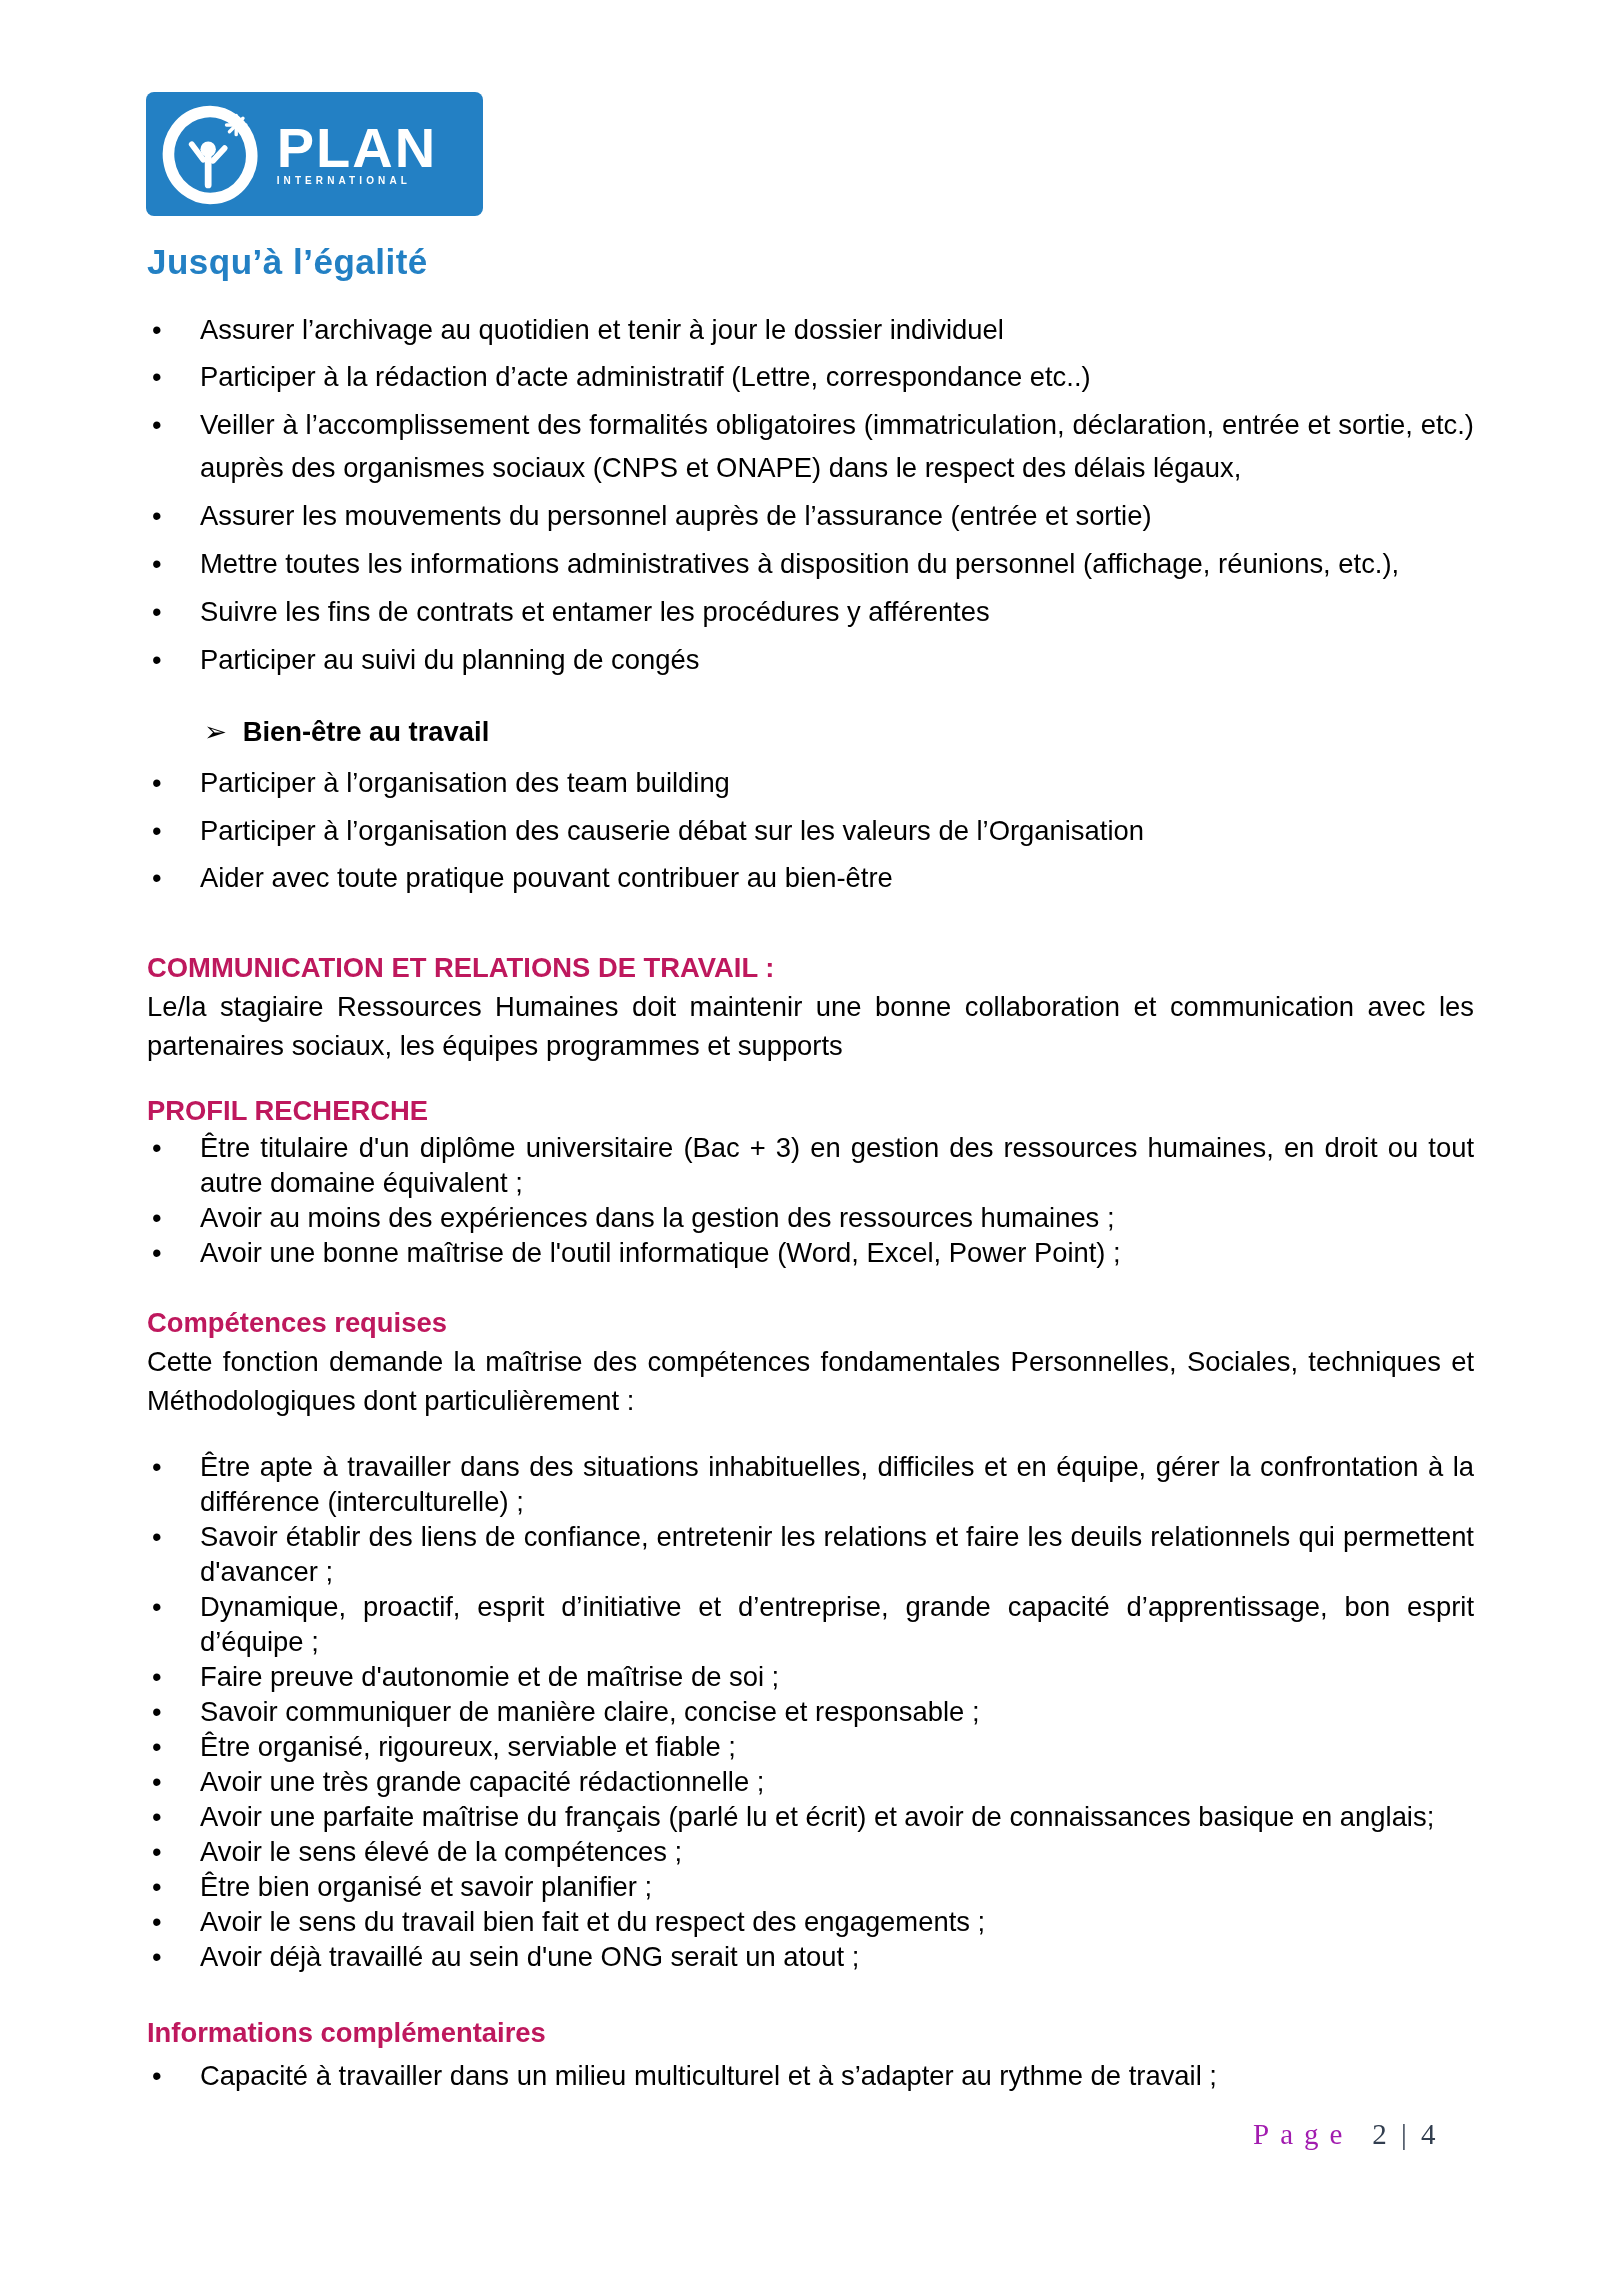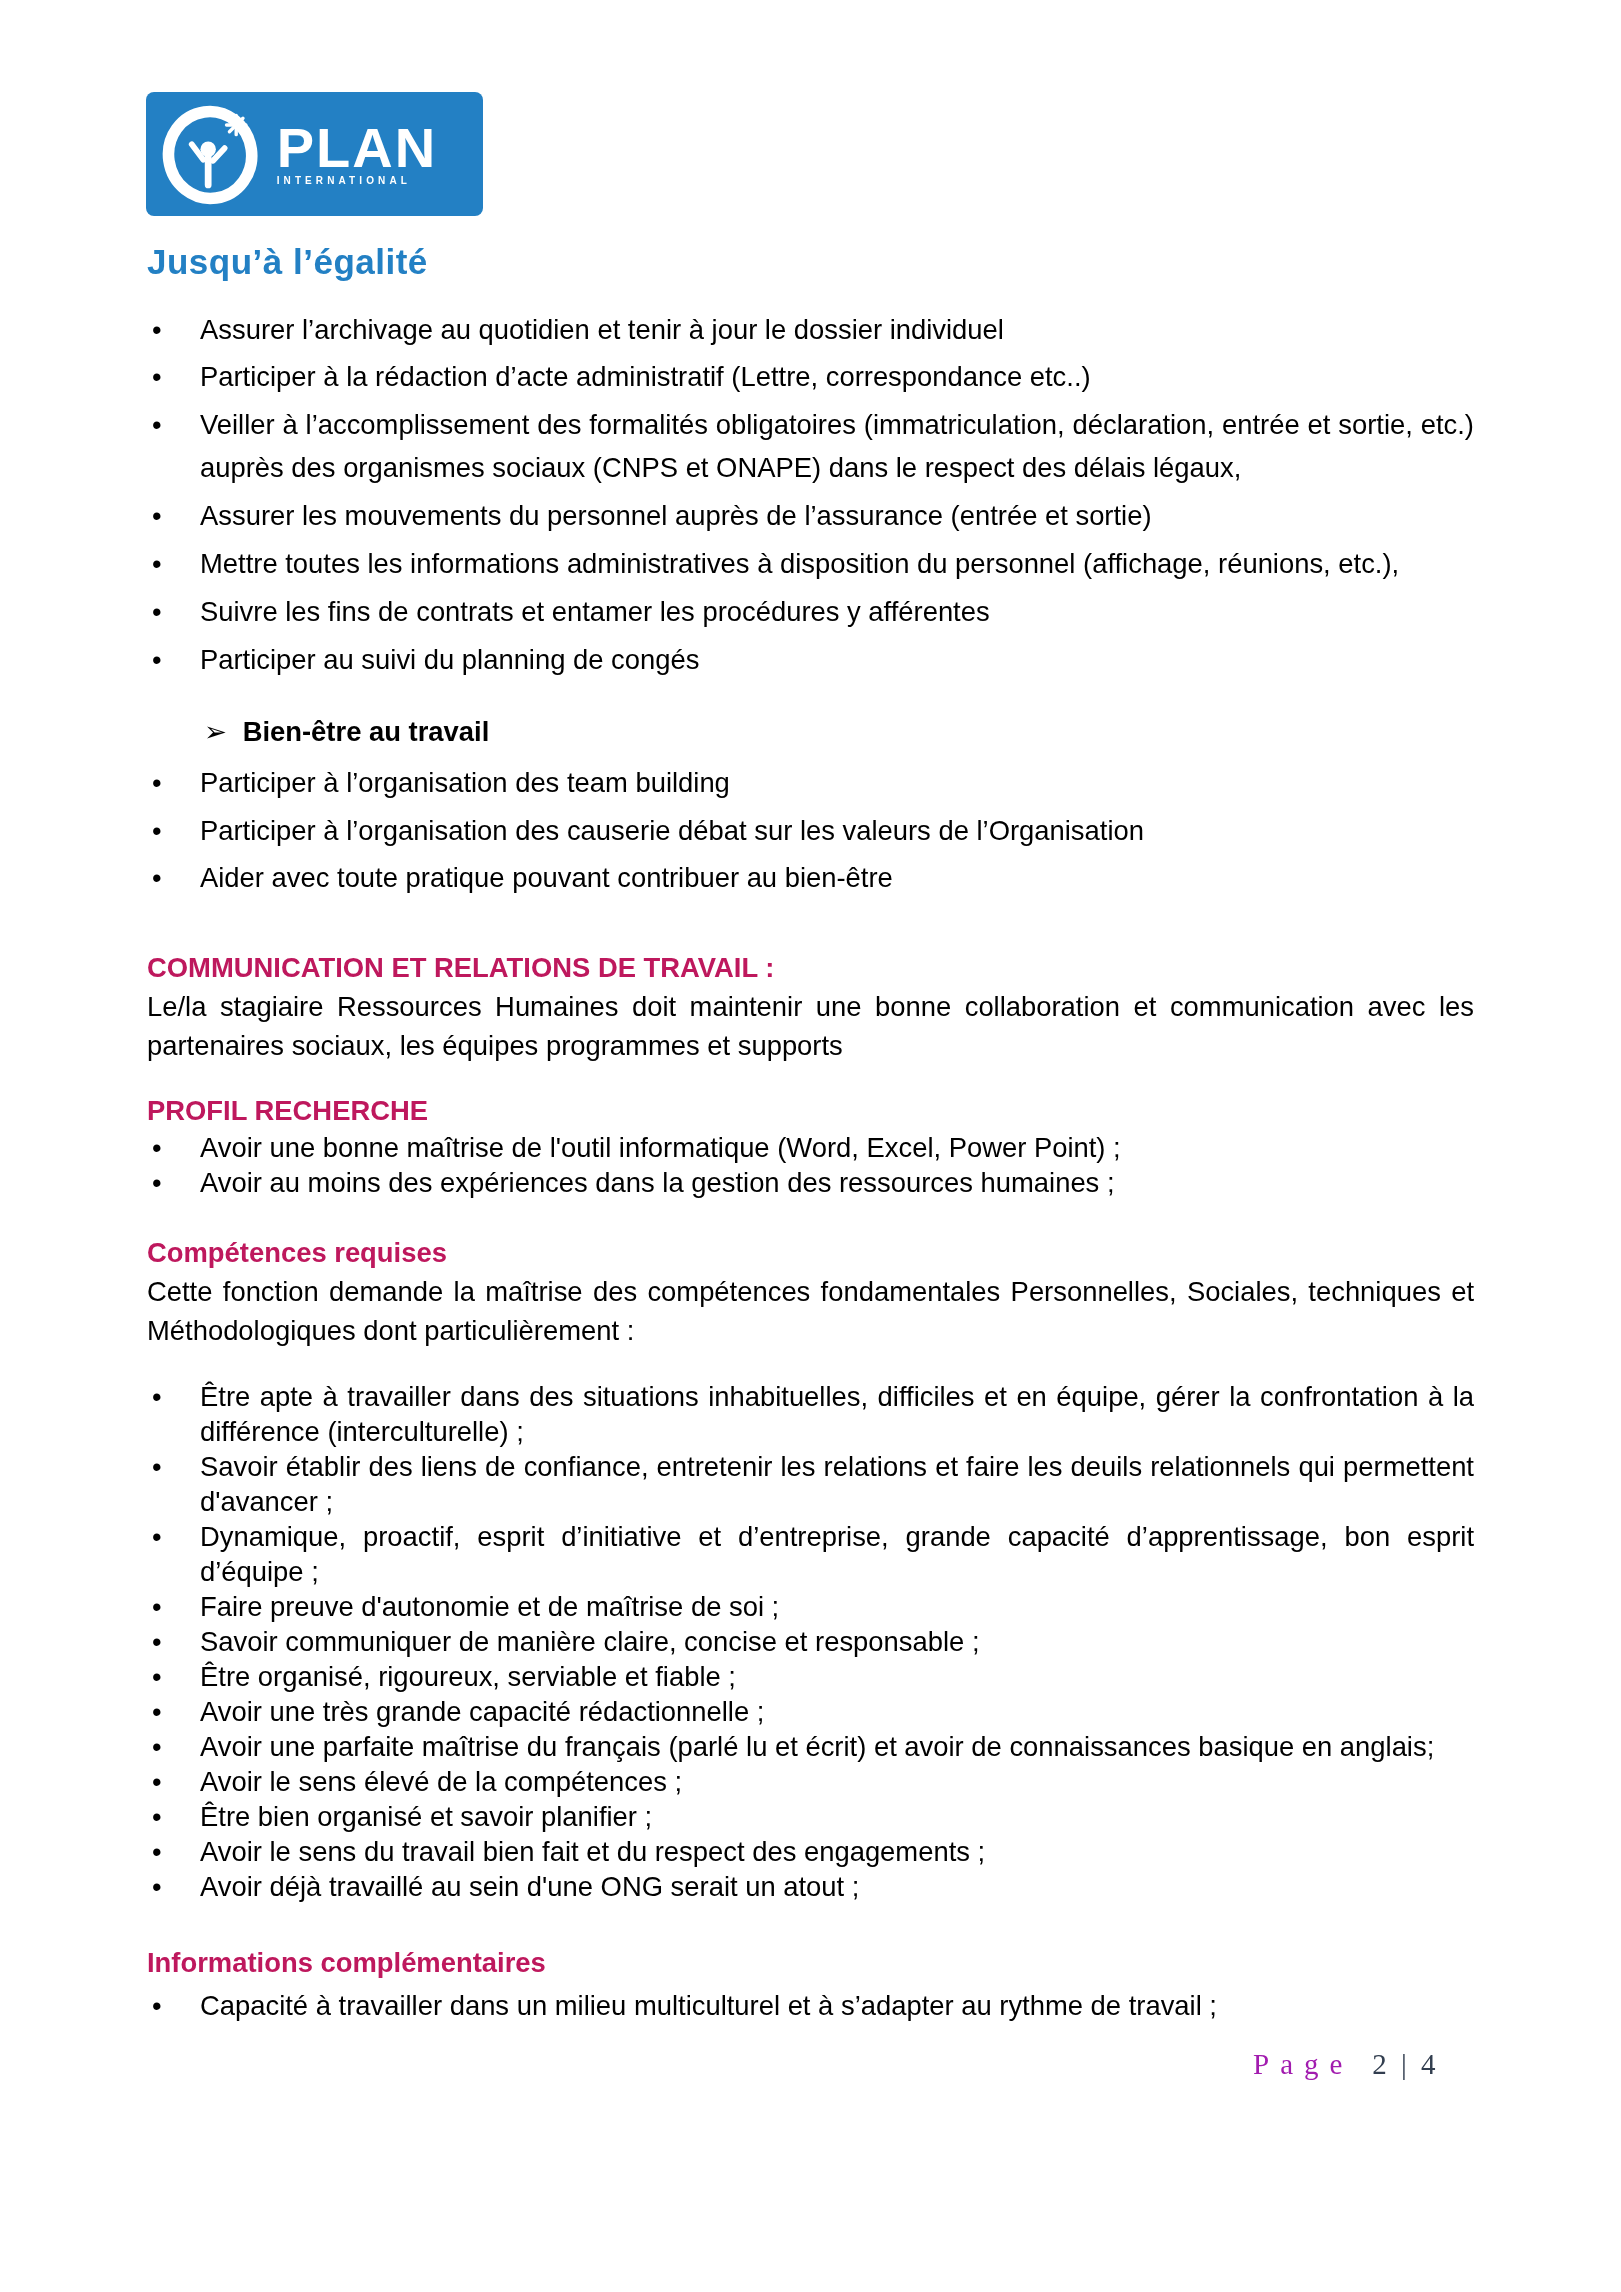--- a/index.html
+++ b/index.html
@@ -139,22 +139,23 @@
   </div>
 
   <div class="sec-comm">
     <div class="blue-heading">COMMUNICATION ET RELATIONS DE TRAVAIL :</div>
     <div class="para">Le/la stagiaire Ressources Humaines doit maintenir une bonne collaboration et communication avec les partenaires sociaux, les équipes programmes et supports</div>
   </div>
 
   <div class="sec-profil">
     <div class="blue-heading">PROFIL RECHERCHE</div>
     <ul class="list-s">
+      <li><span>Être titulaire d'un diplôme universitaire (Bac + 3) en gestion des ressources humaines, en droit ou tout autre domaine équivalent ;</span></li>
+      <li><span>Avoir au moins des expériences dans la gestion des ressources humaines ;</span></li>
       <li><span>Avoir une bonne maîtrise de l'outil informatique (Word, Excel, Power Point) ;</span></li>
-      <li><span>Avoir au moins des expériences dans la gestion des ressources humaines ;</span></li>
     </ul>
   </div>
 
   <div class="sec-comp">
     <div class="blue-heading">Compétences requises</div>
     <div class="para">Cette fonction demande la maîtrise des compétences fondamentales Personnelles, Sociales, techniques et Méthodologiques dont particulièrement :</div>
     <ul class="list-s comp-list">
       <li><span>Être apte à travailler dans des situations inhabituelles, difficiles et en équipe, gérer la confrontation à la différence (interculturelle) ;</span></li>
       <li><span>Savoir établir des liens de confiance, entretenir les relations et faire les deuils relationnels qui permettent d'avancer ;</span></li>
       <li><span>Dynamique, proactif, esprit d’initiative et d’entreprise, grande capacité d’apprentissage, bon esprit d’équipe ;</span></li>

